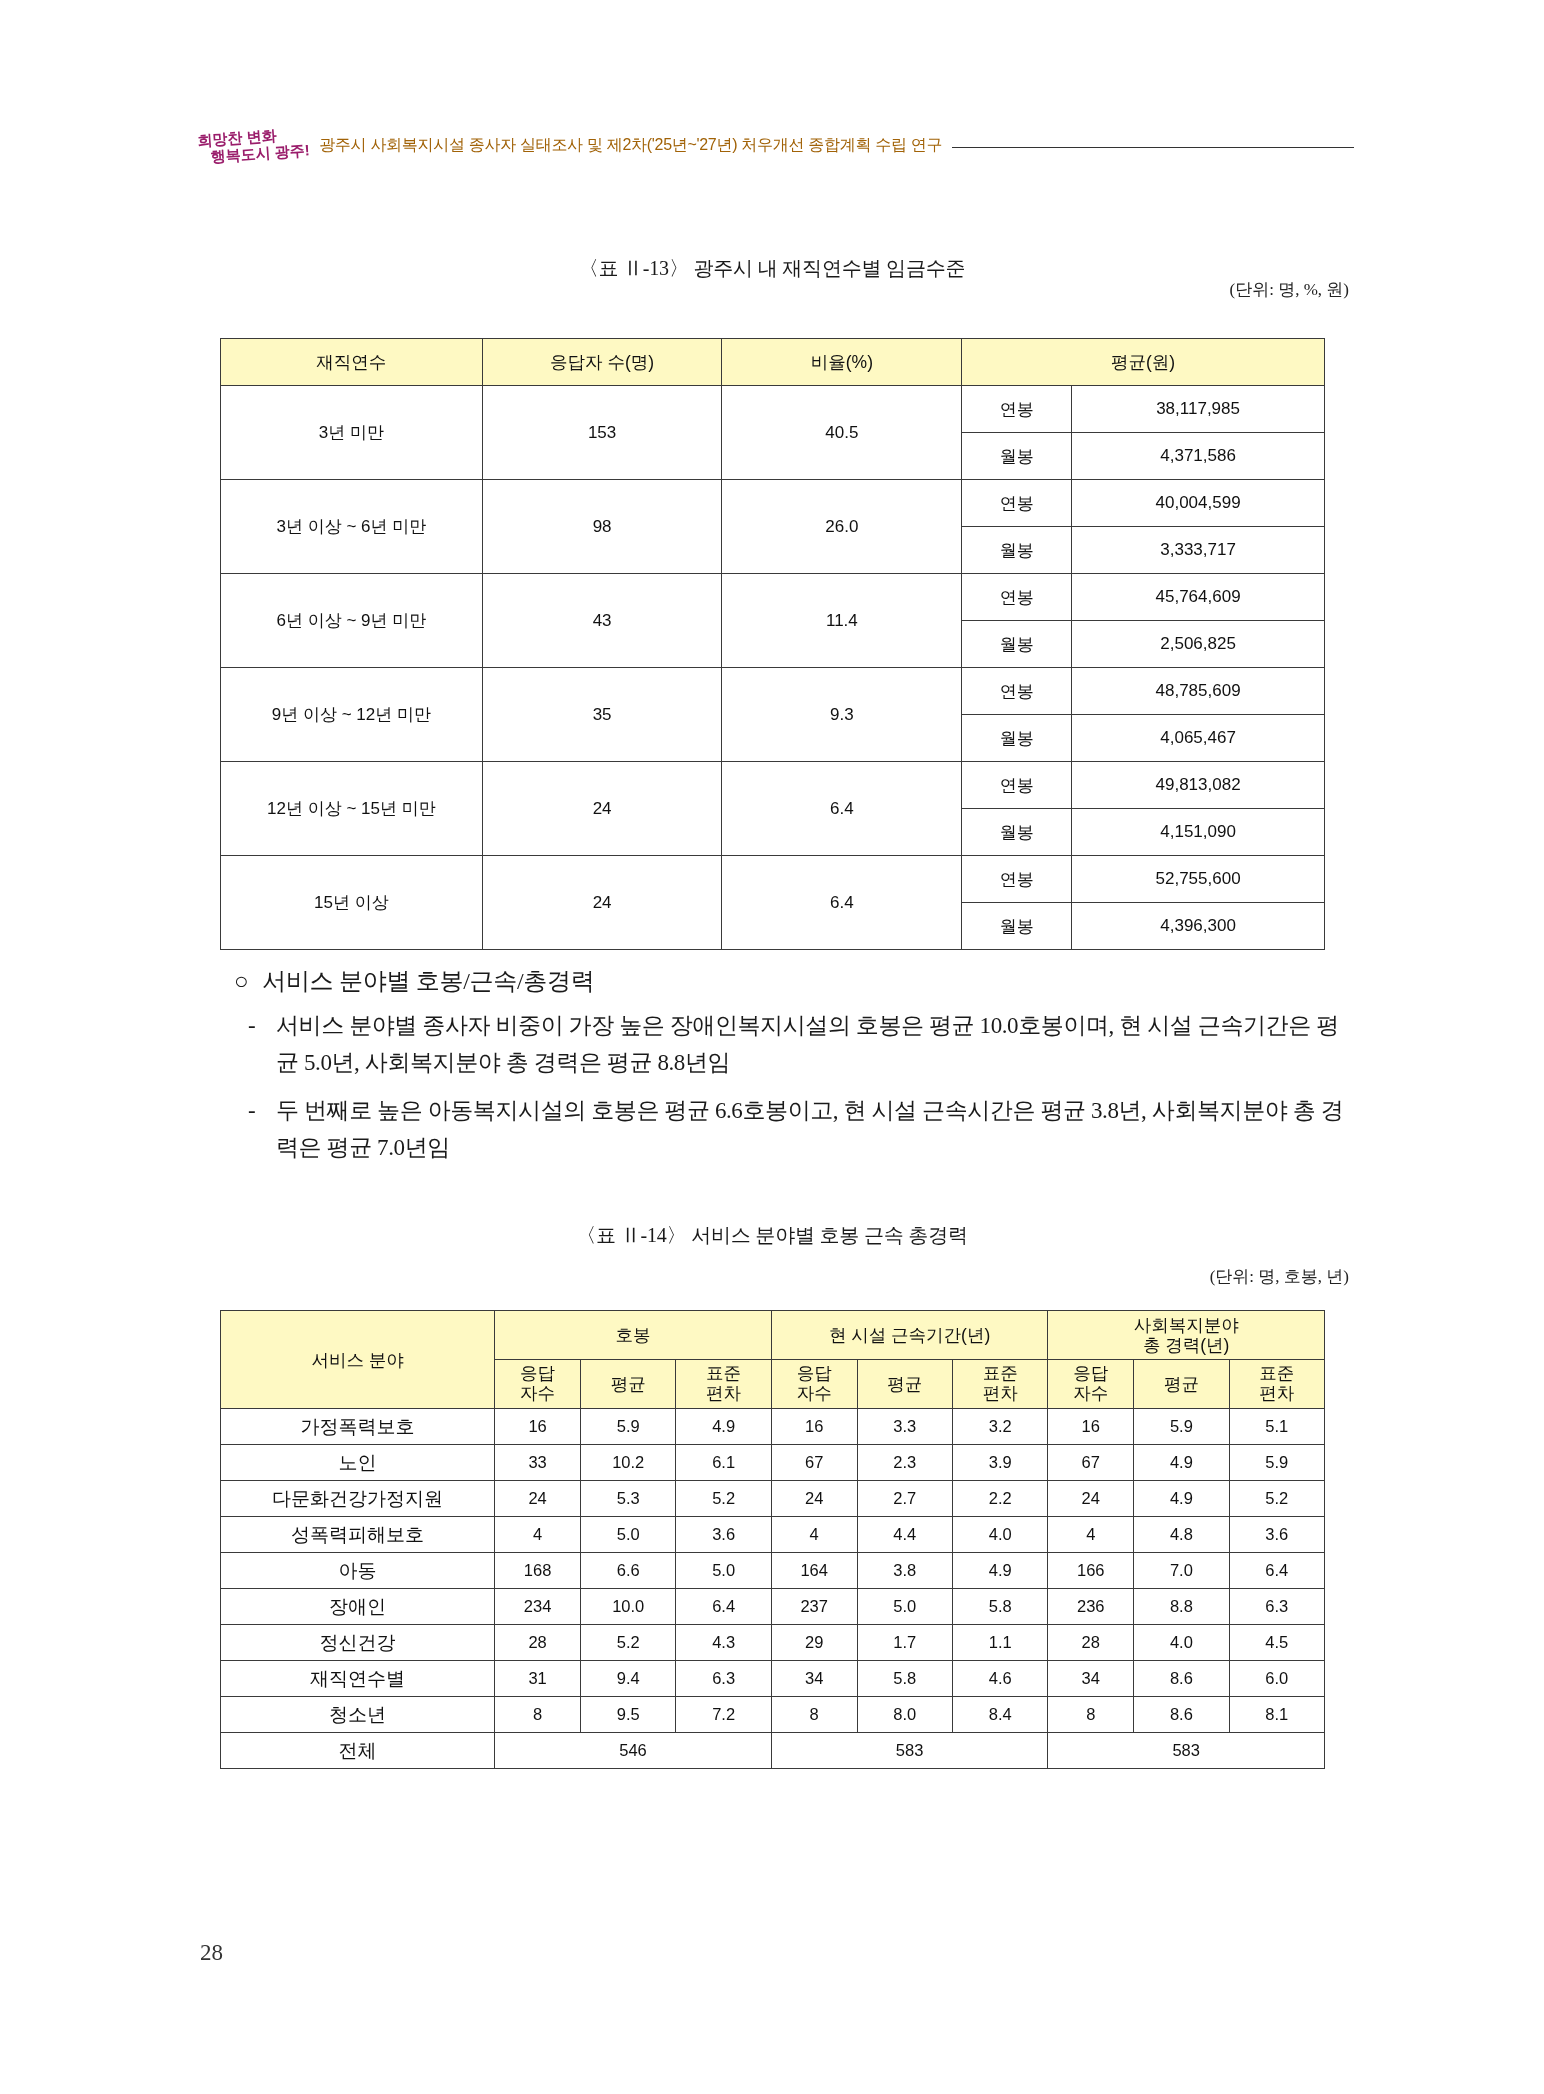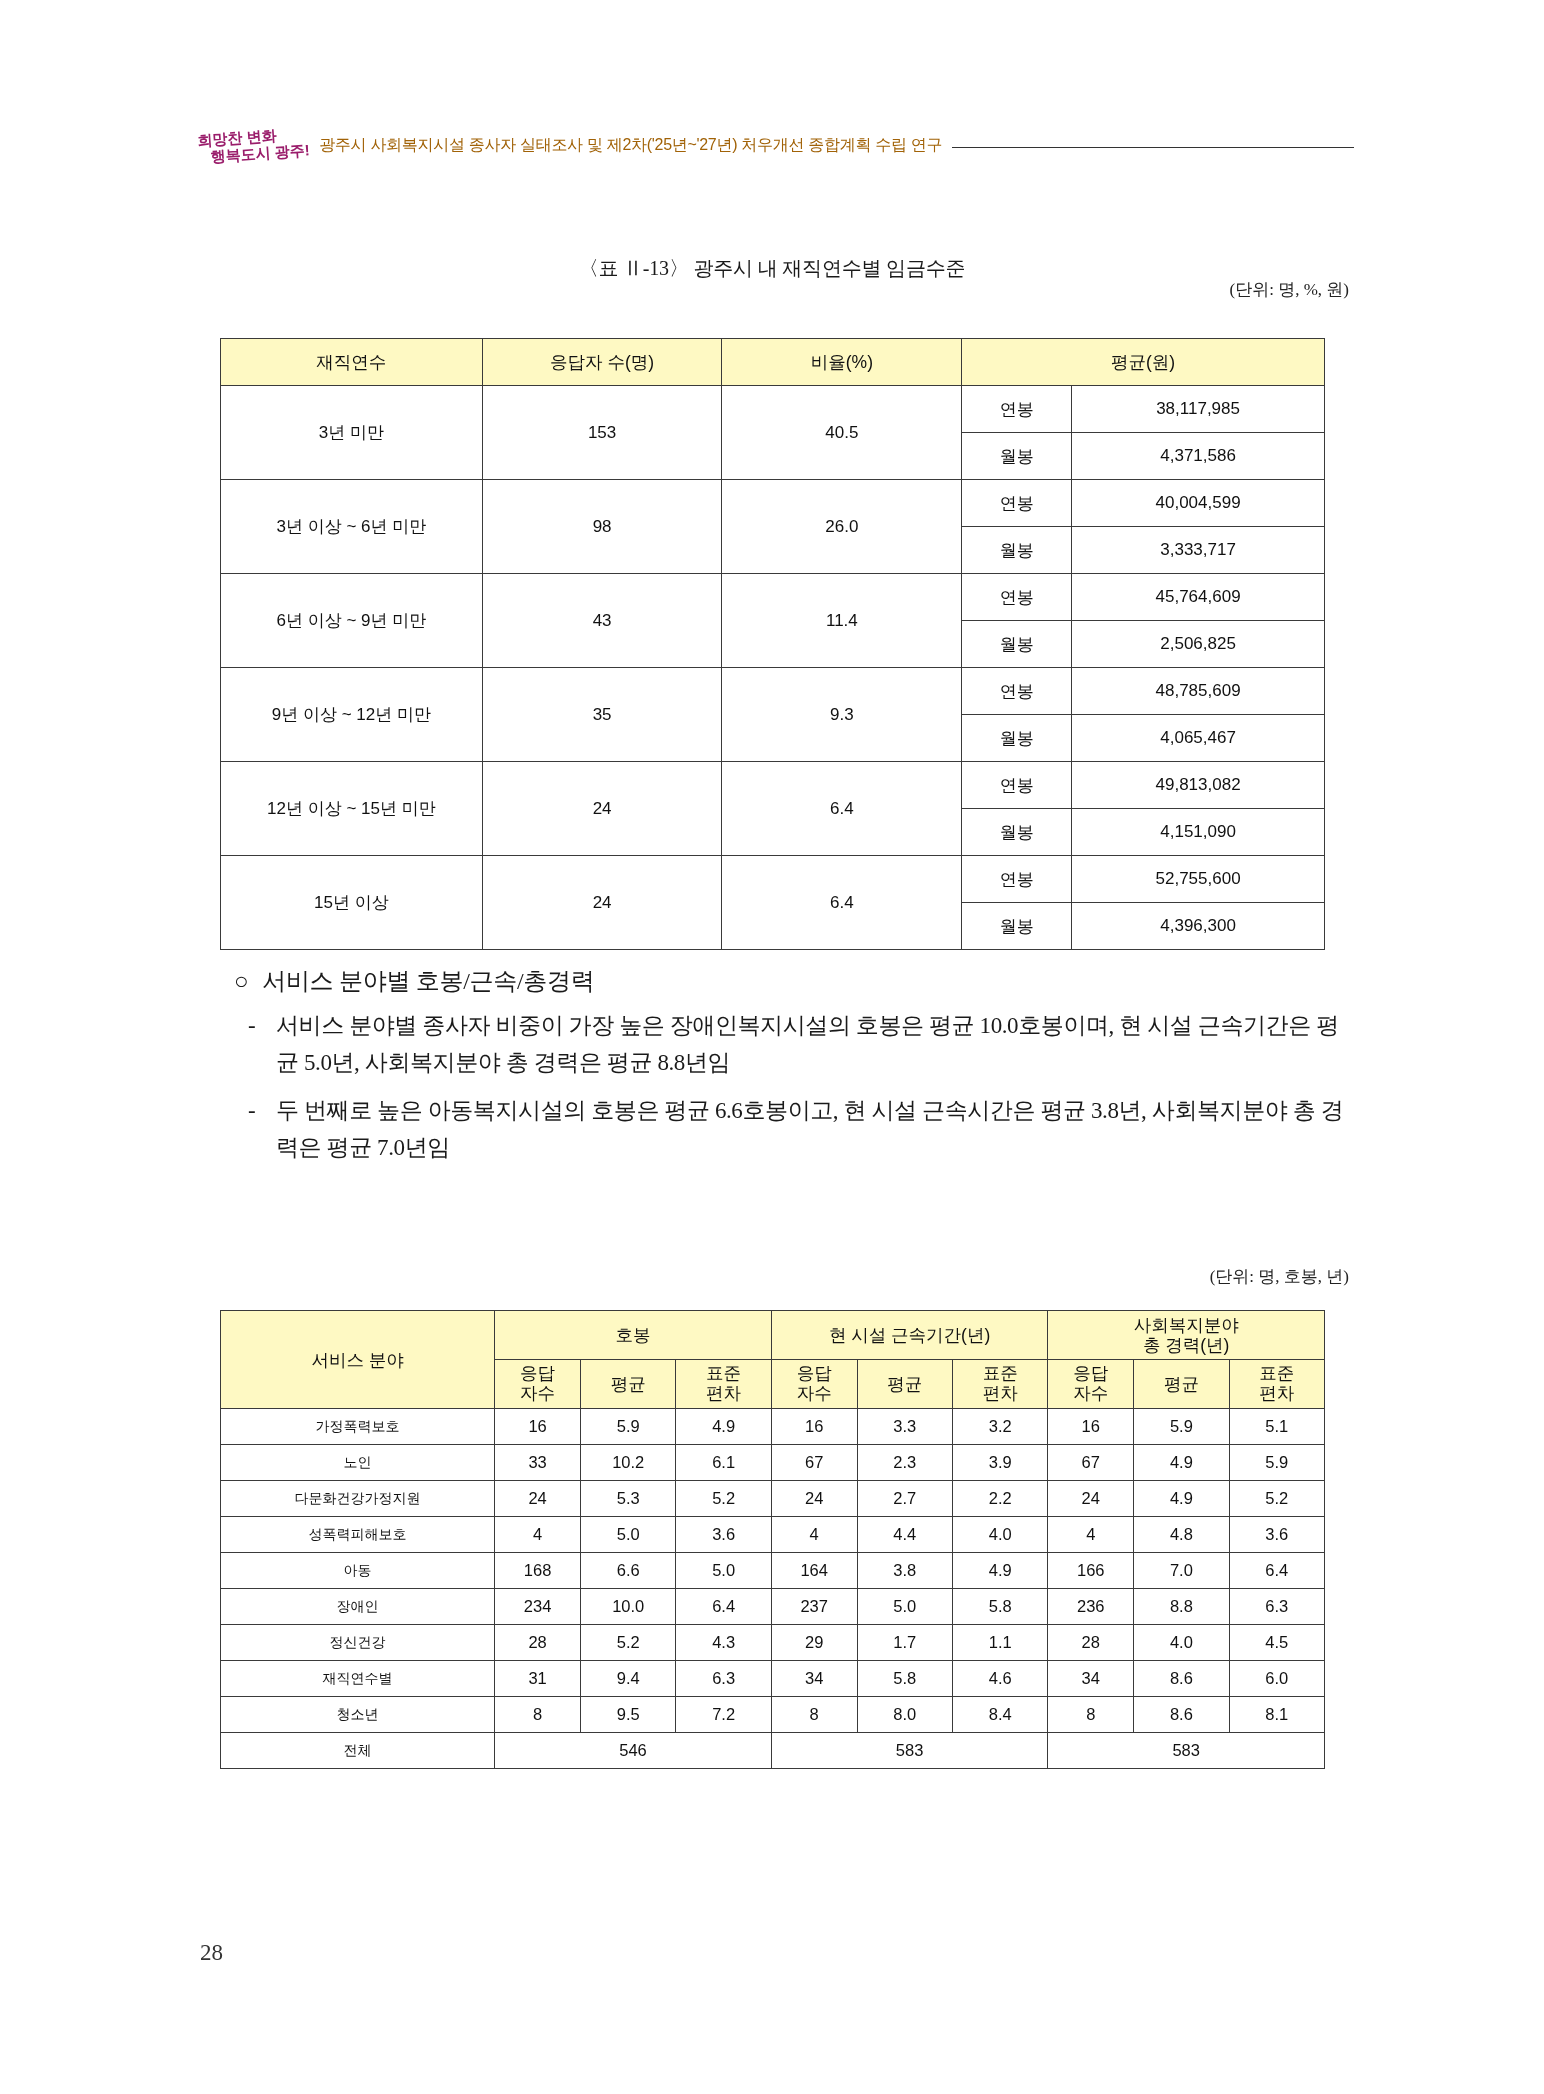--- a/index.html
+++ b/index.html
@@ -138,21 +138,21 @@
     width: 1105px;
   }
   .t14 th, .t14 td {
     height: 35px;
     font-size: 16.5px;
   }
   .t14 th {
     background: #efefef;
   }
   .t14 .rowlabel {
-    font-size: 14px;
+    font-size: 19px;
     margin-top: 24px;
   }
 
   .page-number {
     position: absolute;
     left: 200px;
     top: 1940px;
     font-size: 23px;
     font-family: "Liberation Serif", serif;
     color: #333;
@@ -274,20 +274,21 @@
     <div class="bullet-item">
       <span class="dash">-</span>
       <span>서비스 분야별 종사자 비중이 가장 높은 장애인복지시설의 호봉은 평균 10.0호봉이며, 현 시설 근속기간은 평균 5.0년, 사회복지분야 총 경력은 평균 8.8년임</span>
     </div>
     <div class="bullet-item">
       <span class="dash">-</span>
       <span>두 번째로 높은 아동복지시설의 호봉은 평균 6.6호봉이고, 현 시설 근속시간은 평균 3.8년, 사회복지분야 총 경력은 평균 7.0년임</span>
     </div>
   </div>
 
+  <div class="table-caption" style="top: 1222px;">〈표 Ⅱ-14〉 서비스 분야별 호봉 근속 총경력</div>
   <div class="unit-note" style="top: 1265px;">(단위: 명, 호봉, 년)</div>
 
   <table class="doc t14">
     <colgroup>
       <col style="width:230px">
       <col style="width:72px">
         <col style="width:80px">
         <col style="width:80px">
       <col style="width:72px">
         <col style="width:80px">

